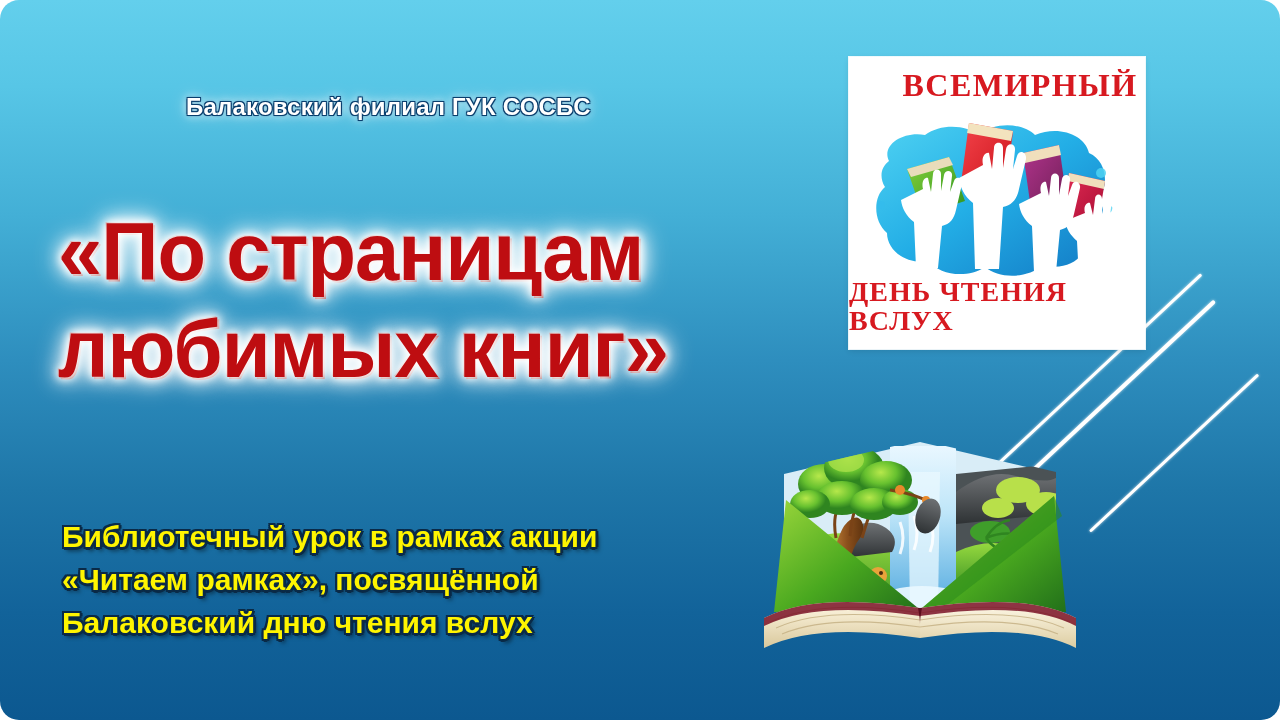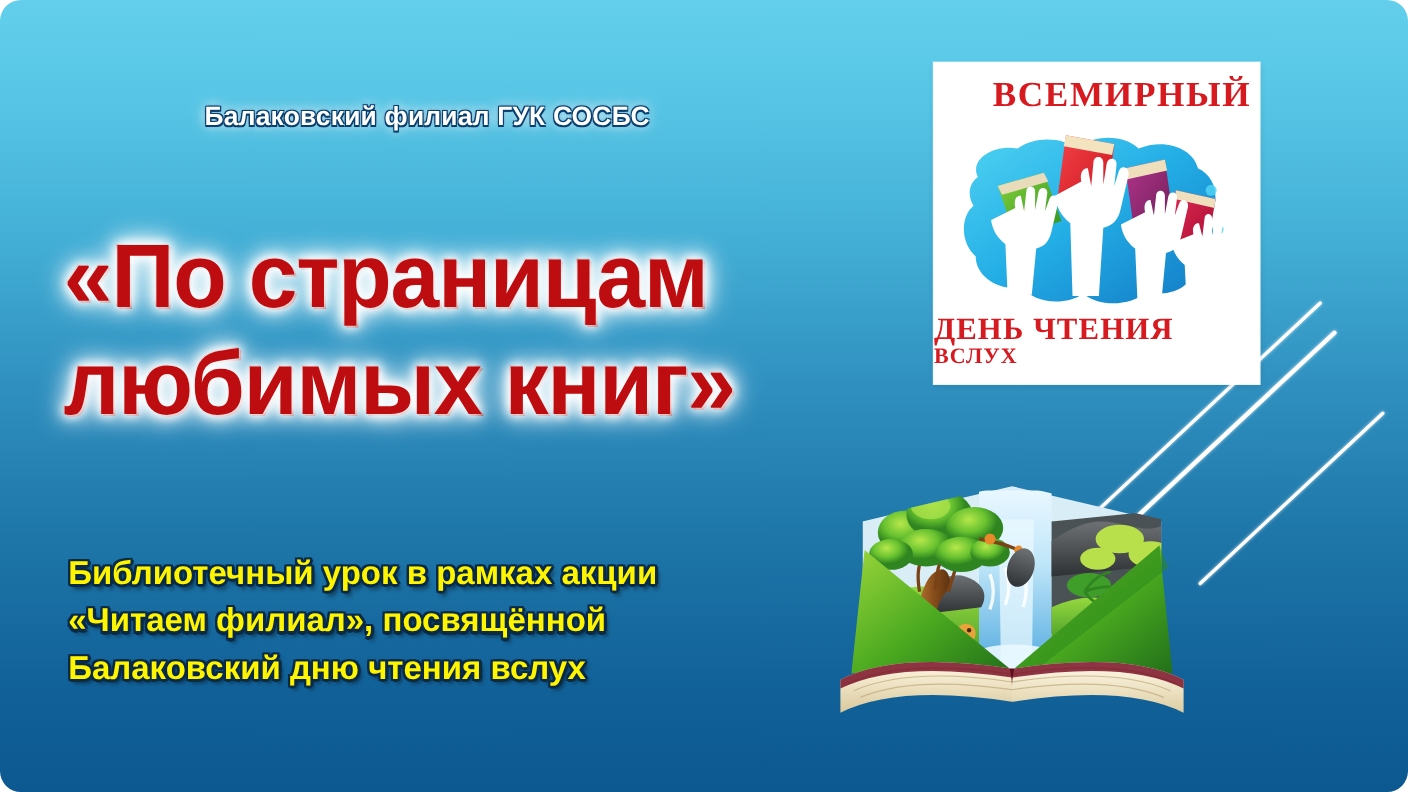--- a/index.html
+++ b/index.html
@@ -52,21 +52,21 @@
     transform:scaleX(.97);transform-origin:left top;
     text-shadow:
       0 0 10px #ffffff, 0 0 10px #ffffff, 0 0 18px #ffffff,
       0 0 24px #ffffff, 0 0 30px rgba(255,255,255,.9),
       2px 2px 0 #7c0003, -1px -1px 0 #7c0003;
   }
   .main-title .l2{display:block;}
 
   
   .caption{
-    position:absolute;left:62px;top:501px;width:700px;
+    position:absolute;left:62px;top:516px;width:700px;
     font-size:30px;font-weight:bold;line-height:1.43;
     color:#FFF500;
     text-shadow:
       2px 2px 0 #0a2a47, -2px 2px 0 #0a2a47, 2px -2px 0 #0a2a47,
       -2px -2px 0 #0a2a47, 0 3px 0 #0a2a47, 3px 0 0 #0a2a47,
       0 -2px 0 #0a2a47, -2px 0 0 #0a2a47,
       3px 4px 4px rgba(0,0,0,.55);
   }
   .caption span{display:block;white-space:nowrap;}
 
@@ -80,21 +80,21 @@
     position:absolute;left:0;right:0;top:10px;text-align:center;
     font-family:"Liberation Serif",serif;font-weight:bold;
     font-size:32px;color:#D71920;letter-spacing:1.5px;padding-left:46px;
   }
   .logo-bot{
     position:absolute;left:0;right:0;bottom:14px;text-align:left;
     font-family:"Liberation Serif",serif;font-weight:bold;
     color:#D71920;line-height:1.04;
   }
   .logo-bot .b1{display:block;font-size:28px;letter-spacing:1px;}
-  .logo-bot .b2{display:block;font-size:20px;letter-spacing:1px;}
+  .logo-bot .b2{display:block;font-size:28px;letter-spacing:1px;}
   .logo-art{position:absolute;left:14px;top:52px;width:268px;height:190px;}
 
   
   .book-art{position:absolute;left:750px;top:412px;width:340px;height:250px;}
 </style>
 </head>
 <body>
 
 <div id="slide">
 
@@ -106,21 +106,21 @@
 
   <div class="org-title">Балаковский филиал ГУК СОСБС</div>
 
   <div class="main-title">
     <span class="l1">«По страницам</span>
     <span class="l2">любимых книг»</span>
   </div>
 
   <div class="caption">
     <span>Библиотечный урок в рамках акции</span>
-    <span>«Читаем филиал», посвящённой</span>
+    <span>«Читаем рамках», посвящённой</span>
     <span>Балаковский дню чтения вслух</span>
   </div>
 
   <div class="logo-card">
     <div class="logo-top">ВСЕМИРНЫЙ</div>
 
     <div class="logo-art">
       <svg viewBox="0 0 268 190" width="268" height="190" xmlns="http://www.w3.org/2000/svg">
         <defs>
           <linearGradient id="splashG" x1="0" y1="0" x2="1" y2="1">

